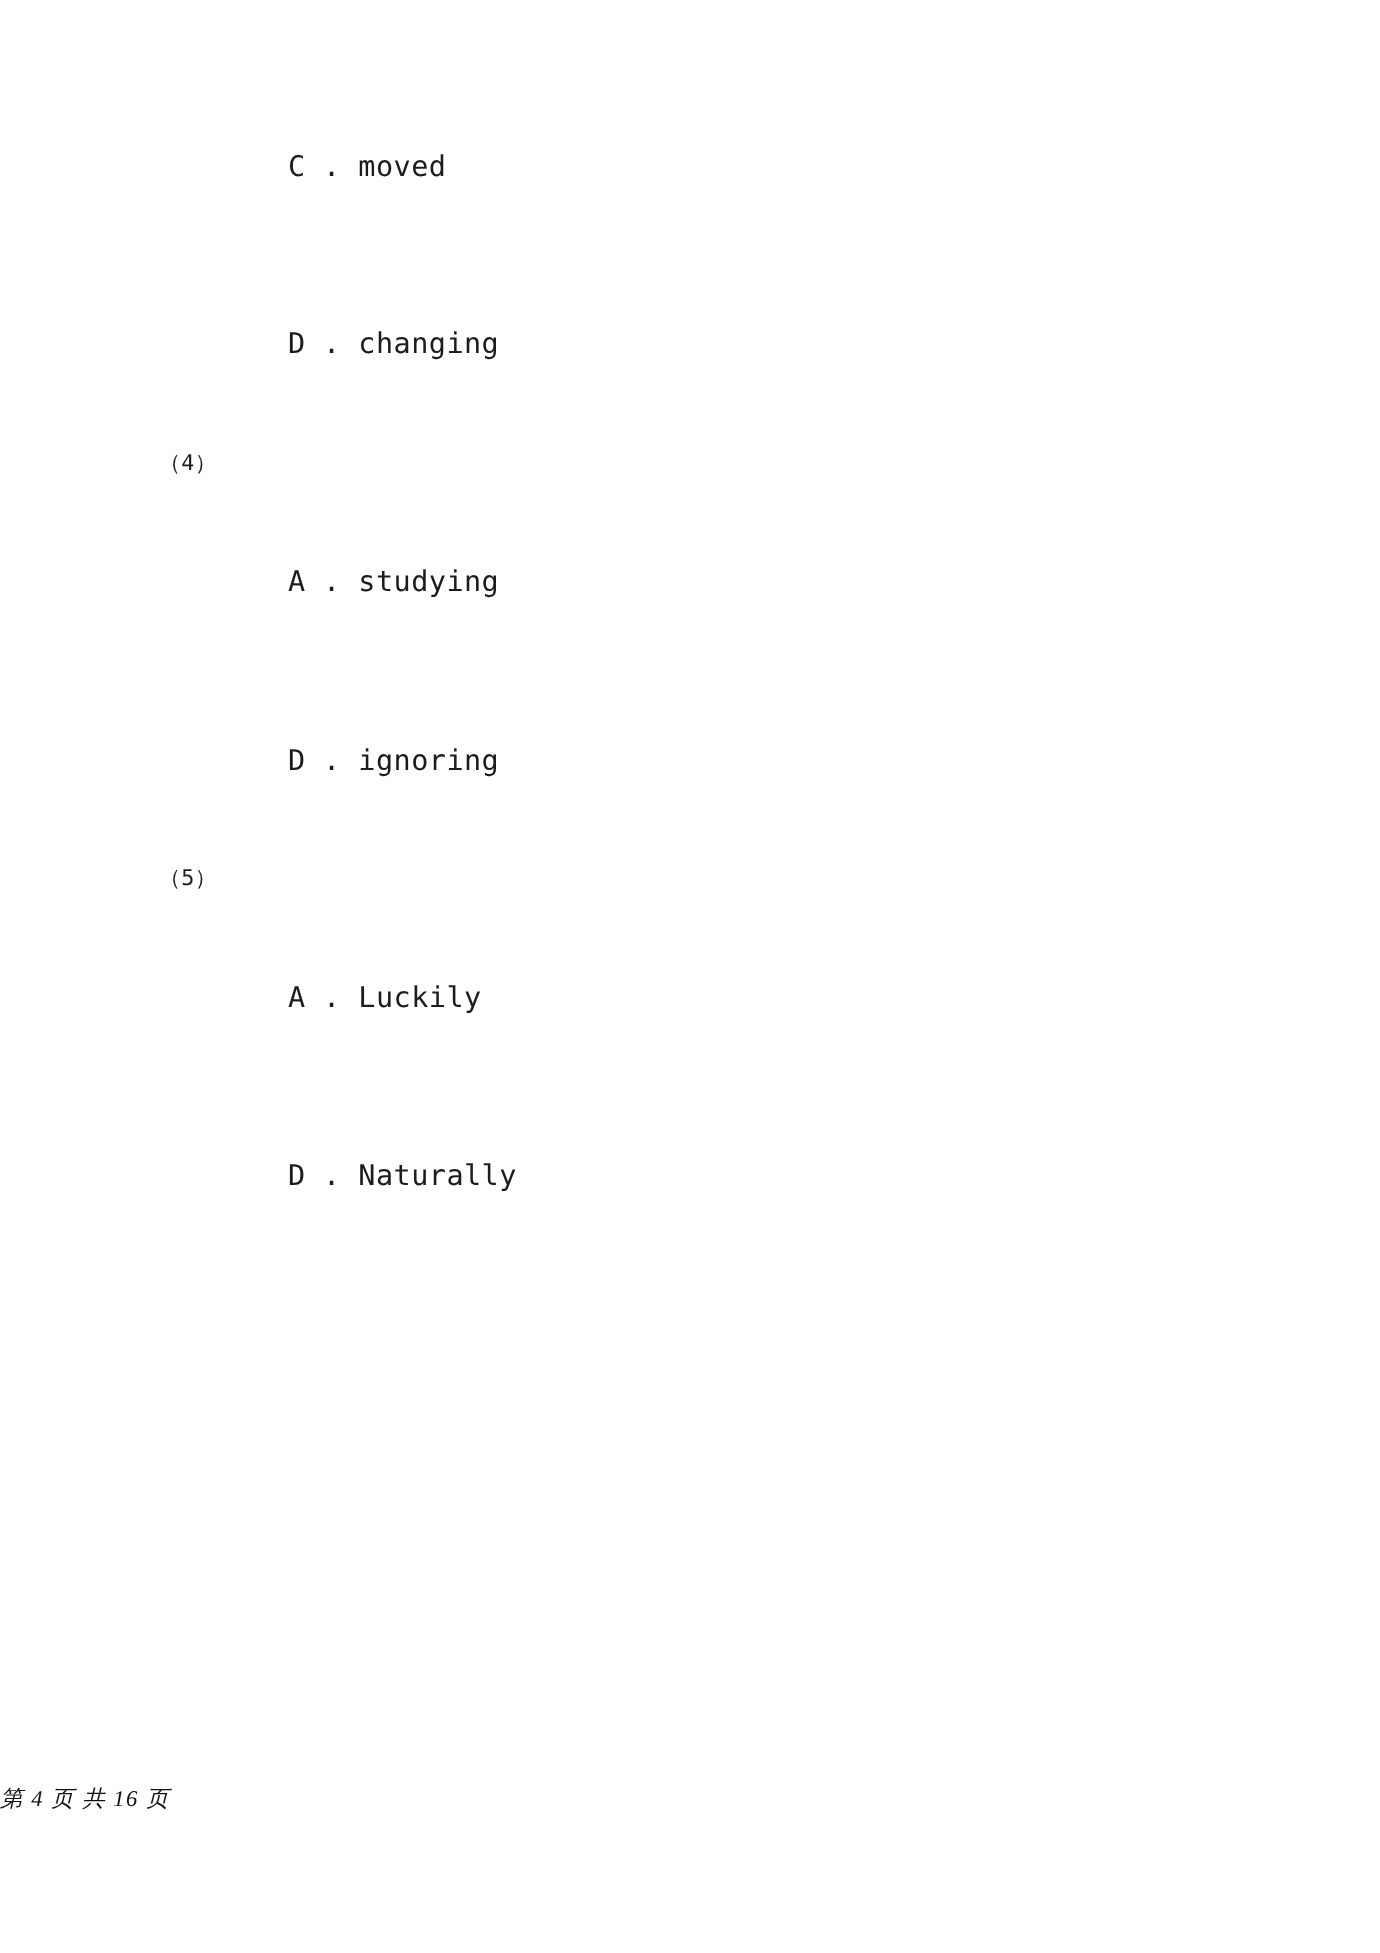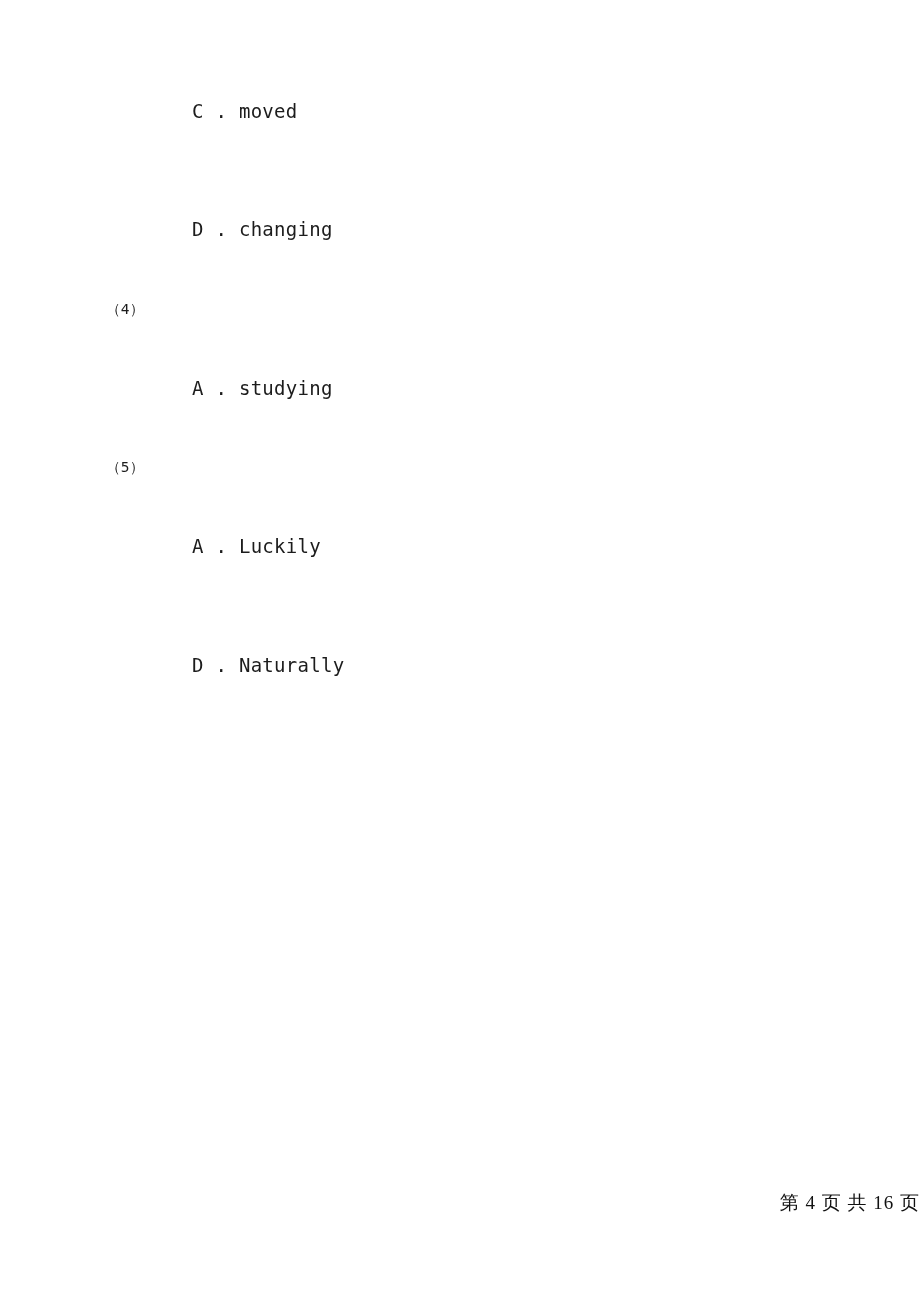--- a/index.html
+++ b/index.html
@@ -56,25 +56,26 @@
     white-space: pre;
     letter-spacing: 0.3px;
   }
 
   
   .page-footer {
     position: absolute;
     left: 0;
     right: 0;
     top: 1190px;
-    text-align: right;
+    text-align: left;
     font-family: "Liberation Serif", "DejaVu Serif", serif;
-    font-size: 19px;
+    font-size: 15px;
     color: #111111;
     letter-spacing: 1px;
+    font-style: italic;
   }
 </style>
 </head>
 <body>
 
 <div class="page">
 
   <div class="content">
 
     <div>
@@ -84,20 +85,23 @@
       <div class="opt-line">
         <span class="opt-letter">D</span><span class="opt-sep"> . </span><span class="opt-text">changing</span>
       </div>
     </div>
 
     <div>
       <div class="blank-num">（4）</div>
       <div class="opt-line">
         <span class="opt-letter">A</span><span class="opt-sep"> . </span><span class="opt-text">studying</span>
       </div>
+      <div class="opt-line">
+        <span class="opt-letter">D</span><span class="opt-sep"> . </span><span class="opt-text">ignoring</span>
+      </div>
     </div>
 
     <div>
       <div class="blank-num">（5）</div>
       <div class="opt-line">
         <span class="opt-letter">A</span><span class="opt-sep"> . </span><span class="opt-text">Luckily</span>
       </div>
       <div class="opt-line">
         <span class="opt-letter">D</span><span class="opt-sep"> . </span><span class="opt-text">Naturally</span>
       </div>

